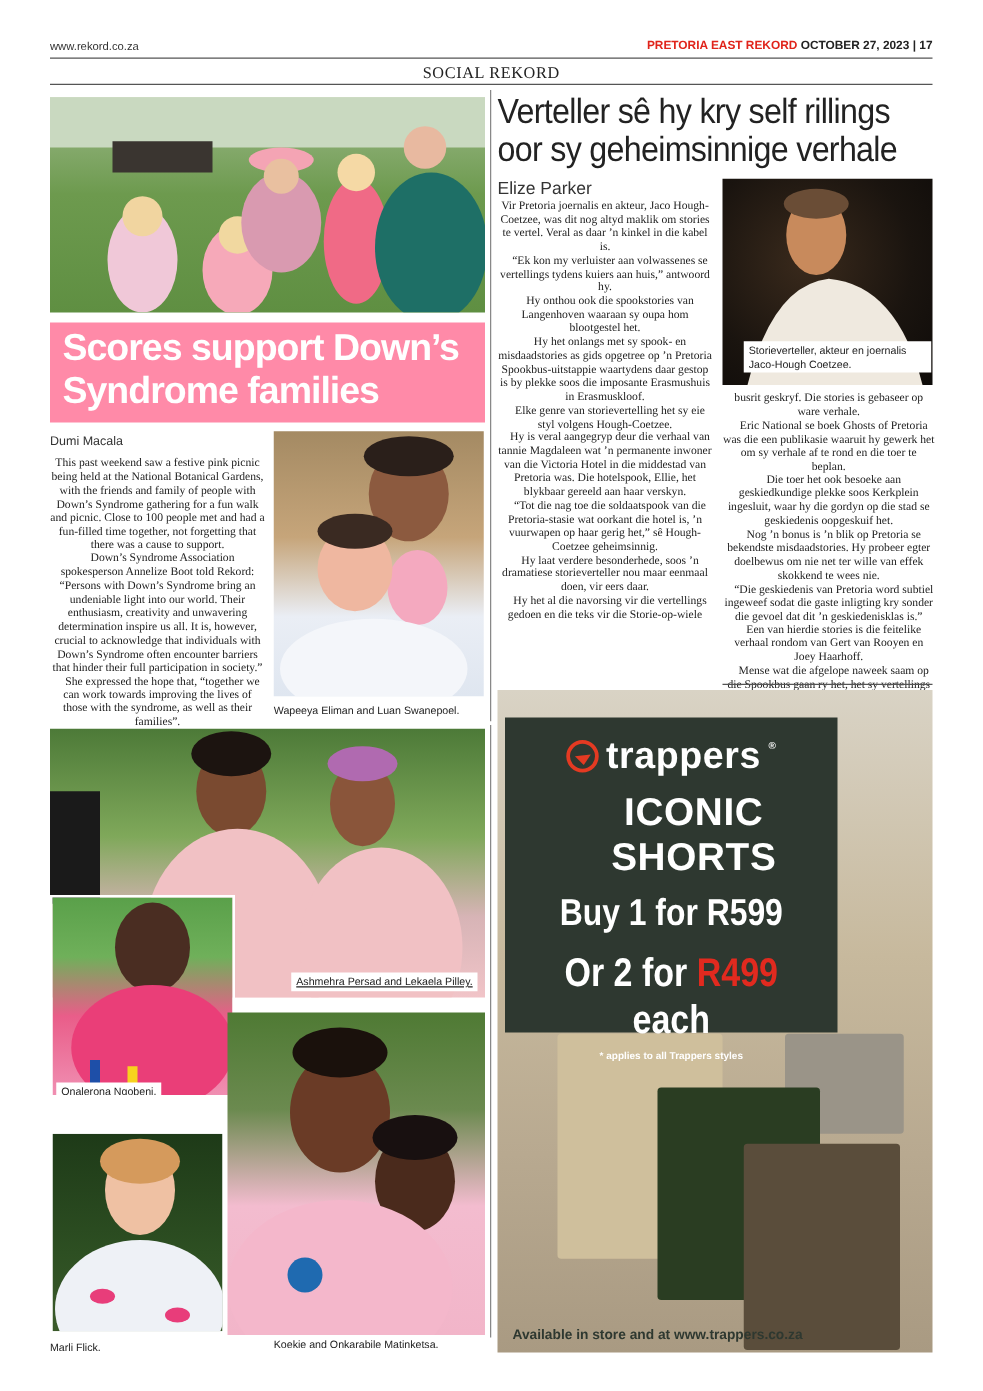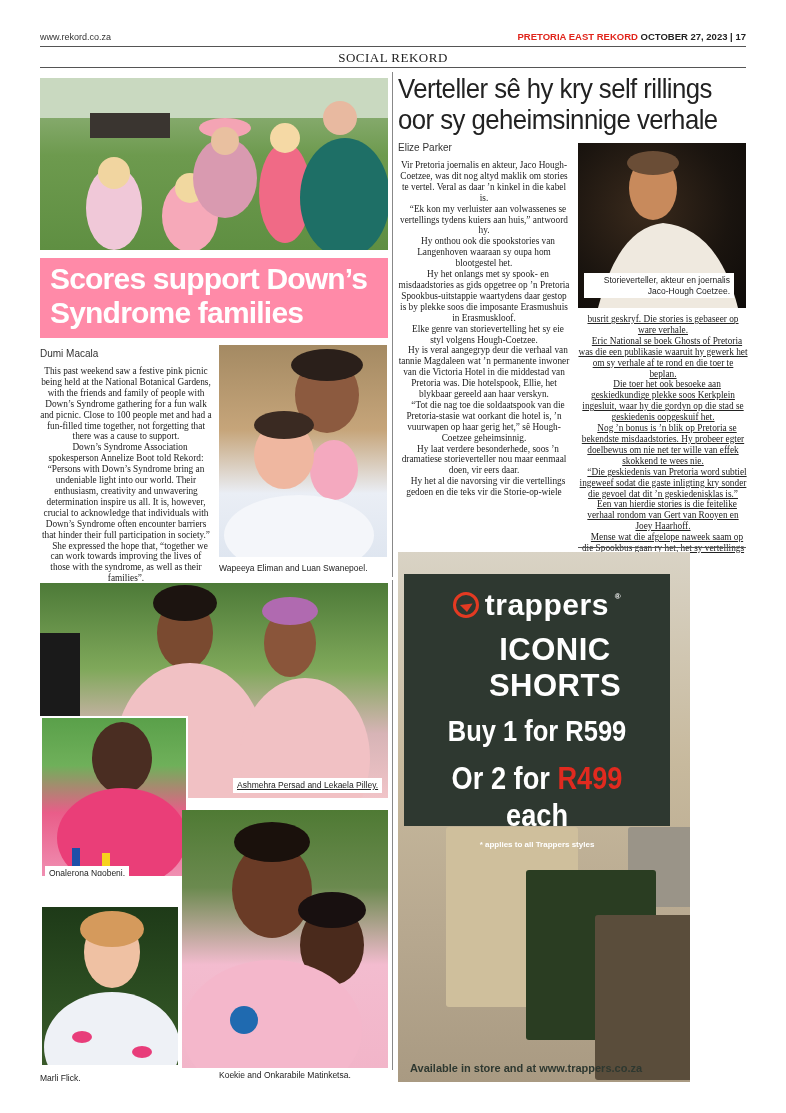--- a/index.html
+++ b/index.html
@@ -16,21 +16,21 @@
   .caption-over { position: absolute; background: #fff; font: 8.5px "Liberation Sans", sans-serif; color: #222; padding: 2px 4px; line-height: 1.25; }
   .caption { position: absolute; font: 8.5px "Liberation Sans", sans-serif; color: #222; }
 
   .pink-head { left: 40px; top: 258px; width: 348px; height: 80px; background: #ff8aa8; color: #fff; font: bold 30px "Liberation Sans", sans-serif; line-height: 34px; padding: 4px 0 0 10px; letter-spacing: -0.8px; }
   .byline { font: 10px "Liberation Sans", sans-serif; color: #333; }
   .body-text { font: 9.3px "Liberation Serif", serif; line-height: 10.9px; color: #222; text-align: center; }
   .body-text p { text-indent: 8px; }
   .body-text p:first-child { text-indent: 0; }
   .main-head { left: 398px; top: 73px; width: 360px; font: 28px "Liberation Sans", sans-serif; line-height: 31px; color: #222; letter-spacing: -0.6px; transform: scaleX(0.92); transform-origin: left top; }
 
-  .ad { left: 398px; top: 552px; width: 292px; height: 530px; background: linear-gradient(180deg,#d9d3c5 0%,#c7b99d 40%,#b8a990 70%,#a99a82 100%); overflow: hidden; }
+  .ad { left: 398px; top: 552px; width: 348px; height: 530px; background: linear-gradient(180deg,#d9d3c5 0%,#c7b99d 40%,#b8a990 70%,#a99a82 100%); overflow: hidden; }
   .ad-box { position: absolute; left: 6px; top: 22px; width: 266px; height: 252px; background: #2e3830; text-align: center; color: #fff; }
   .ad-logo { margin-top: 14px; font: bold 30px "Liberation Sans", sans-serif; letter-spacing: 0.5px; display: flex; align-items: center; justify-content: center; gap: 6px; }
   .ad-logo-icon { width: 26px; height: 26px; border: 3px solid #e43a22; border-radius: 50%; position: relative; }
   .ad-logo-icon::after { content: ""; position: absolute; left: 6px; top: 5px; border-left: 8px solid transparent; border-right: 2px solid transparent; border-bottom: 10px solid #e43a22; transform: rotate(45deg); }
   .ad-iconic { margin-top: 10px; font: bold 31px "Liberation Sans", sans-serif; letter-spacing: 0.5px; margin-left: 36px; }
   .ad-buy { margin-top: 10px; font: bold 30px "Liberation Sans", sans-serif; transform: scaleX(0.85); }
   .ad-or { margin-top: 12px; font: bold 32px "Liberation Sans", sans-serif; transform: scaleX(0.85); }
   .ad-or .red { color: #e12a1f; }
   .ad-fine { margin-top: 6px; font: bold 8px "Liberation Sans", sans-serif; }
   .ad-footer { position: absolute; left: 12px; bottom: 8px; font: bold 11px "Liberation Sans", sans-serif; color: #2e3830; }
@@ -88,44 +88,44 @@
     <ellipse cx="108" cy="20" rx="36" ry="16" fill="#2a1f1a"></ellipse>
     <ellipse cx="115" cy="125" rx="24" ry="30" fill="#f4a9bf"></ellipse>
     <ellipse cx="65" cy="110" rx="30" ry="34" fill="#efb7a0"></ellipse>
     <ellipse cx="65" cy="80" rx="30" ry="14" fill="#3a2a22"></ellipse>
     <ellipse cx="80" cy="190" rx="75" ry="40" fill="#f4f6fa"></ellipse>
   </svg>
 </div>
 <div class="caption" style="left:219px; top:563px;">Wapeeya Eliman and Luan Swanepoel.</div>
 
 <div class="abs main-head">Verteller sê hy kry self rillings oor sy geheimsinnige verhale</div>
-<div class="abs byline" style="left:398px; top:142px; font-size:10px;">Elize Parker</div>
+<div class="abs byline" style="left:398px; top:142px; font-size:14px;">Elize Parker</div>
 
 <div class="abs body-text" style="left:398px; top:160px; width:172px;">
   <p>Vir Pretoria joernalis en akteur, Jaco Hough-Coetzee, was dit nog altyd maklik om stories te vertel. Veral as daar ’n kinkel in die kabel is.</p>
   <p>“Ek kon my verluister aan volwassenes se vertellings tydens kuiers aan huis,” antwoord hy.</p>
   <p>Hy onthou ook die spookstories van Langenhoven waaraan sy oupa hom blootgestel het.</p>
   <p>Hy het onlangs met sy spook- en misdaadstories as gids opgetree op ’n Pretoria Spookbus-uitstappie waartydens daar gestop is by plekke soos die imposante Erasmushuis in Erasmuskloof.</p>
   <p>Elke genre van storievertelling het sy eie styl volgens Hough-Coetzee.</p>
   <p>Hy is veral aangegryp deur die verhaal van tannie Magdaleen wat ’n permanente inwoner van die Victoria Hotel in die middestad van Pretoria was. Die hotelspook, Ellie, het blykbaar gereeld aan haar verskyn.</p>
   <p>“Tot die nag toe die soldaatspook van die Pretoria-stasie wat oorkant die hotel is, ’n vuurwapen op haar gerig het,” sê Hough-Coetzee geheimsinnig.</p>
   <p>Hy laat verdere besonderhede, soos ’n dramatiese storieverteller nou maar eenmaal doen, vir eers daar.</p>
   <p>Hy het al die navorsing vir die vertellings gedoen en die teks vir die Storie-op-wiele</p>
 </div>
 
 <div class="photo" style="left:578px; top:143px; width:168px; height:165px; background:radial-gradient(circle at 40% 40%,#3a2a1c 0%,#1a140f 60%,#0e0b09 100%);">
   <svg width="168" height="165">
     <ellipse cx="75" cy="45" rx="24" ry="32" fill="#c88a5c"></ellipse>
     <ellipse cx="75" cy="20" rx="26" ry="12" fill="#6a4d36"></ellipse>
     <path d="M20 165 Q40 85 85 80 Q140 85 160 165 Z" fill="#efe9df"></path>
   </svg>
-  <div class="caption-over" style="left:6px; top:130px; width:150px;text-align:right;">Storieverteller, akteur en joernalis Jaco-Hough Coetzee.</div>
-</div>
-
-<div class="abs body-text" style="left:578px; top:314px; width:170px;text-decoration:underline;">
+  <div class="caption-over" style="left:17px; top:130px; width:150px;">Storieverteller, akteur en joernalis Jaco-Hough Coetzee.</div>
+</div>
+
+<div class="abs body-text" style="left:578px; top:314px; width:170px;">
   <p style="text-indent:0">busrit geskryf. Die stories is gebaseer op ware verhale.</p>
   <p>Eric National se boek Ghosts of Pretoria was die een publikasie waaruit hy gewerk het om sy verhale af te rond en die toer te beplan.</p>
   <p>Die toer het ook besoeke aan geskiedkundige plekke soos Kerkplein ingesluit, waar hy die gordyn op die stad se geskiedenis oopgeskuif het.</p>
   <p>Nog ’n bonus is ’n blik op Pretoria se bekendste misdaadstories. Hy probeer egter doelbewus om nie net ter wille van effek skokkend te wees nie.</p>
   <p>“Die geskiedenis van Pretoria word subtiel ingeweef sodat die gaste inligting kry sonder die gevoel dat dit ’n geskiedenisklas is.”</p>
   <p>Een van hierdie stories is die feitelike verhaal rondom van Gert van Rooyen en Joey Haarhoff.</p>
   <p>Mense wat die afgelope naweek saam op die Spookbus gaan ry het, het sy vertellings terdeë geniet.</p>
 </div>
 <div class="abs rule" style="left:578px; width:168px; top:547px;"></div>
 

